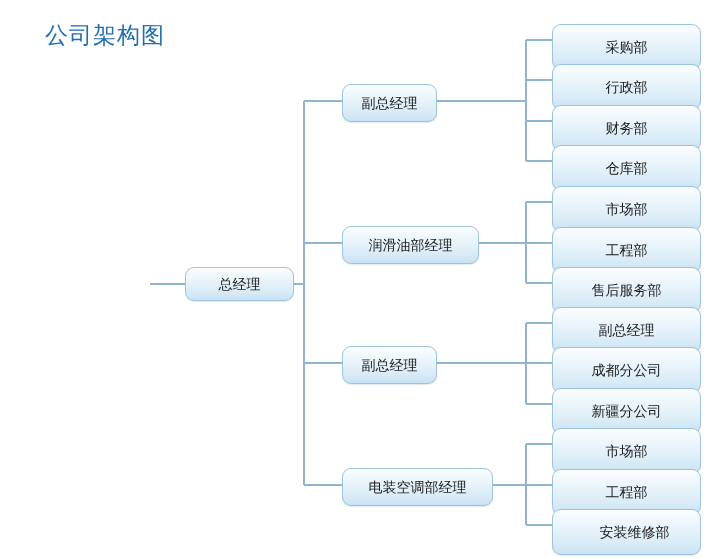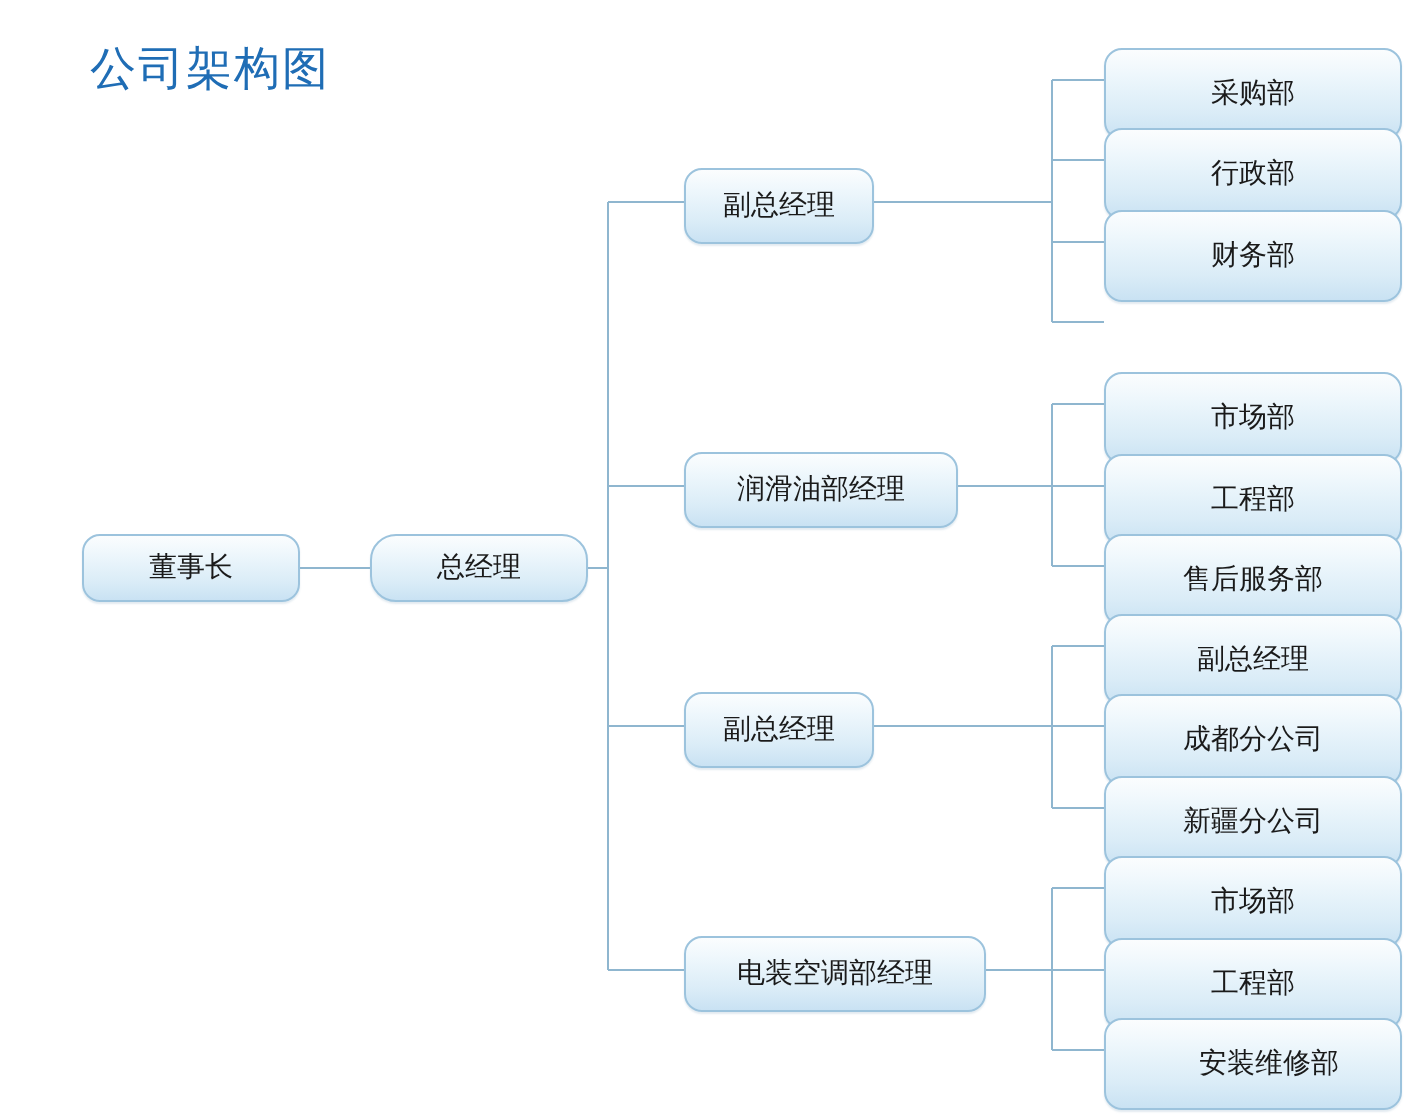--- a/index.html
+++ b/index.html
@@ -116,25 +116,22 @@
     <line x1="511" y1="363" x2="537" y2="363"></line>
     <line x1="511" y1="404" x2="537" y2="404"></line>
 
     <line x1="478" y1="485" x2="511" y2="485"></line>
     <line x1="511" y1="444" x2="511" y2="525"></line>
     <line x1="511" y1="444" x2="537" y2="444"></line>
     <line x1="511" y1="485" x2="537" y2="485"></line>
     <line x1="511" y1="525" x2="537" y2="525"></line>
   </svg>
 
-  <div class="node level-root" style="left:26px; top:267px;">
-    <span class="node-label">董事长</span>
-  </div>
 
-  <div class="node level-root" style="left:170px; top:267px;border-radius:13px;">
+  <div class="node level-root" style="left:170px; top:267px;">
     <span class="node-label">总经理</span>
   </div>
 
   <div class="node level-mid" style="left:327px; top:84px; width:95px;">
     <span class="node-label">副总经理</span>
   </div>
 
   <div class="node level-mid" style="left:327px; top:226px; width:137px;">
     <span class="node-label">润滑油部经理</span>
   </div>
@@ -148,20 +145,23 @@
   </div>
 
   <div class="node level-leaf" style="left:537px; top:24px;">
     <span class="node-label">采购部</span>
   </div>
   <div class="node level-leaf" style="left:537px; top:64px;">
     <span class="node-label">行政部</span>
   </div>
   <div class="node level-leaf" style="left:537px; top:105px;">
     <span class="node-label">财务部</span>
+  </div>
+  <div class="node level-leaf" style="left:537px; top:145px;">
+    <span class="node-label">仓库部</span>
   </div>
 
   <div class="node level-leaf" style="left:537px; top:186px;">
     <span class="node-label">市场部</span>
   </div>
   <div class="node level-leaf" style="left:537px; top:227px;">
     <span class="node-label">工程部</span>
   </div>
   <div class="node level-leaf" style="left:537px; top:267px;justify-content:center;">
     <span class="node-label">售后服务部</span>

